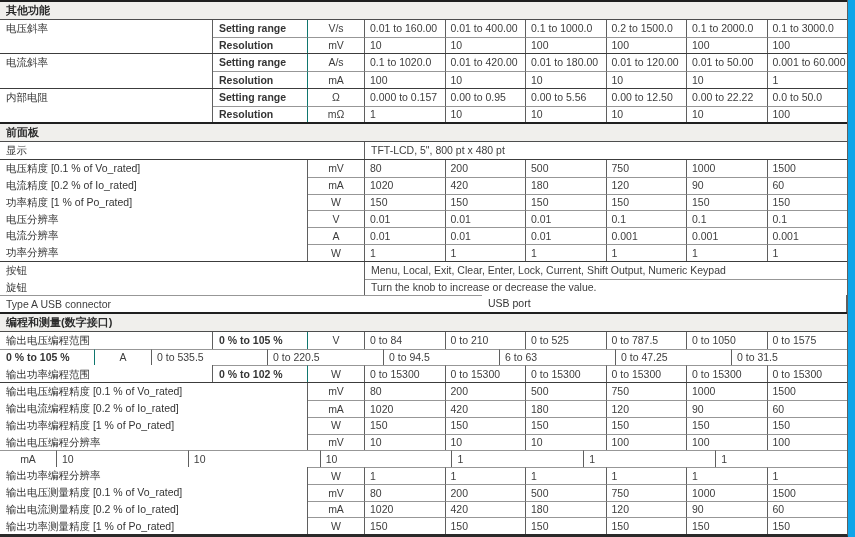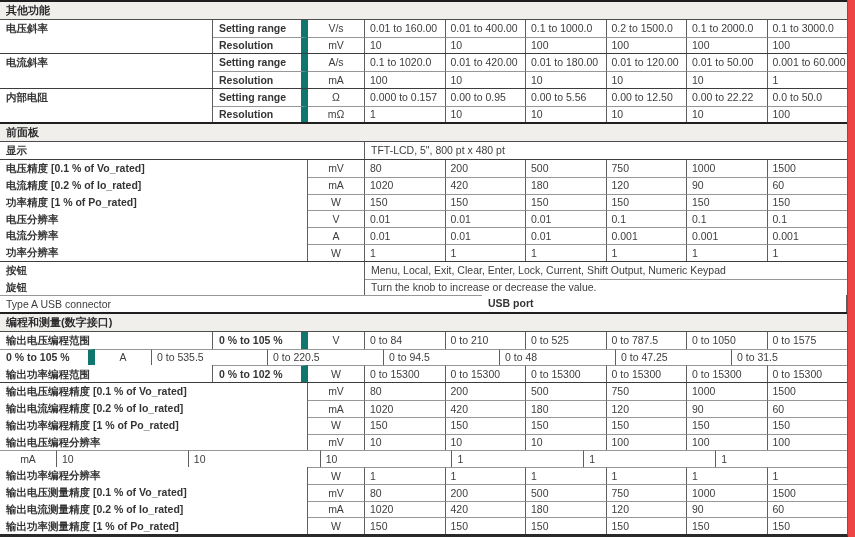--- a/index.html
+++ b/index.html
@@ -1,20 +1,20 @@
 <!DOCTYPE html>
 <html><head>
 <meta charset="utf-8">
 <style>
   html, body { margin: 0; padding: 0; background: #ffffff; }
   .page {
     position: relative;
     width: 855px;
     height: 537px;
-    background: #ef4444;
+    background: #0ea5e9;
     font-family: "Liberation Sans", "DejaVu Sans", sans-serif;
     overflow: hidden;
   }
   .spec-table {
     position: absolute;
     left: 0;
     top: 0;
     width: 848px;
     height: 537px;
     display: flex;
@@ -44,29 +44,29 @@
   .w-label      { width: 213px; }
   .w-label-wide { width: 308px; }
   .w-label-full { width: 365px; }
   .w-sub        { width: 95px;  }
   .w-unit       { width: 57px;  }
   .w-val        { flex: 1 1 0;  }
   .w-span       { flex: 1 1 0;  }
   
   .c-label {
     padding-left: 6px;
-    font-weight: bold;
+    font-weight: normal;
     color: #343434;
     border-right: 1px solid #5f5f5f;
   }
   .c-sub {
     padding-left: 6px;
     font-weight: bold;
     color: #343434;
-    border-right: 7px solid #0f766e;
+    border-right: 1px solid #0f766e;
   }
   .c-unit {
     justify-content: center;
     border-right: 1px solid #5f5f5f;
   }
   .c-val {
     padding-left: 5px;
     border-right: 1px solid #5f5f5f;
   }
   .row .c-val:last-child { border-right: none; text-align: center; }
@@ -258,21 +258,21 @@
         <div class="cell c-val w-val">0 to 787.5</div>
         <div class="cell c-val w-val">0 to 1050</div>
         <div class="cell c-val w-val">0 to 1575</div>
       </div>
       <div class="row inner">
         <div class="cell c-sub w-sub">0 % to 105 %</div>
         <div class="cell c-unit w-unit">A</div>
         <div class="cell c-val w-val">0 to 535.5</div>
         <div class="cell c-val w-val">0 to 220.5</div>
         <div class="cell c-val w-val">0 to 94.5</div>
-        <div class="cell c-val w-val">0 to 48</div>
+        <div class="cell c-val w-val">6 to 63</div>
         <div class="cell c-val w-val">0 to 47.25</div>
         <div class="cell c-val w-val">0 to 31.5</div>
       </div>
       <div class="row inner">
         <div class="cell c-label w-label">输出功率编程范围</div>
         <div class="cell c-sub w-sub">0 % to 102 %</div>
         <div class="cell c-unit w-unit">W</div>
         <div class="cell c-val w-val">0 to 15300</div>
         <div class="cell c-val w-val">0 to 15300</div>
         <div class="cell c-val w-val">0 to 15300</div>

